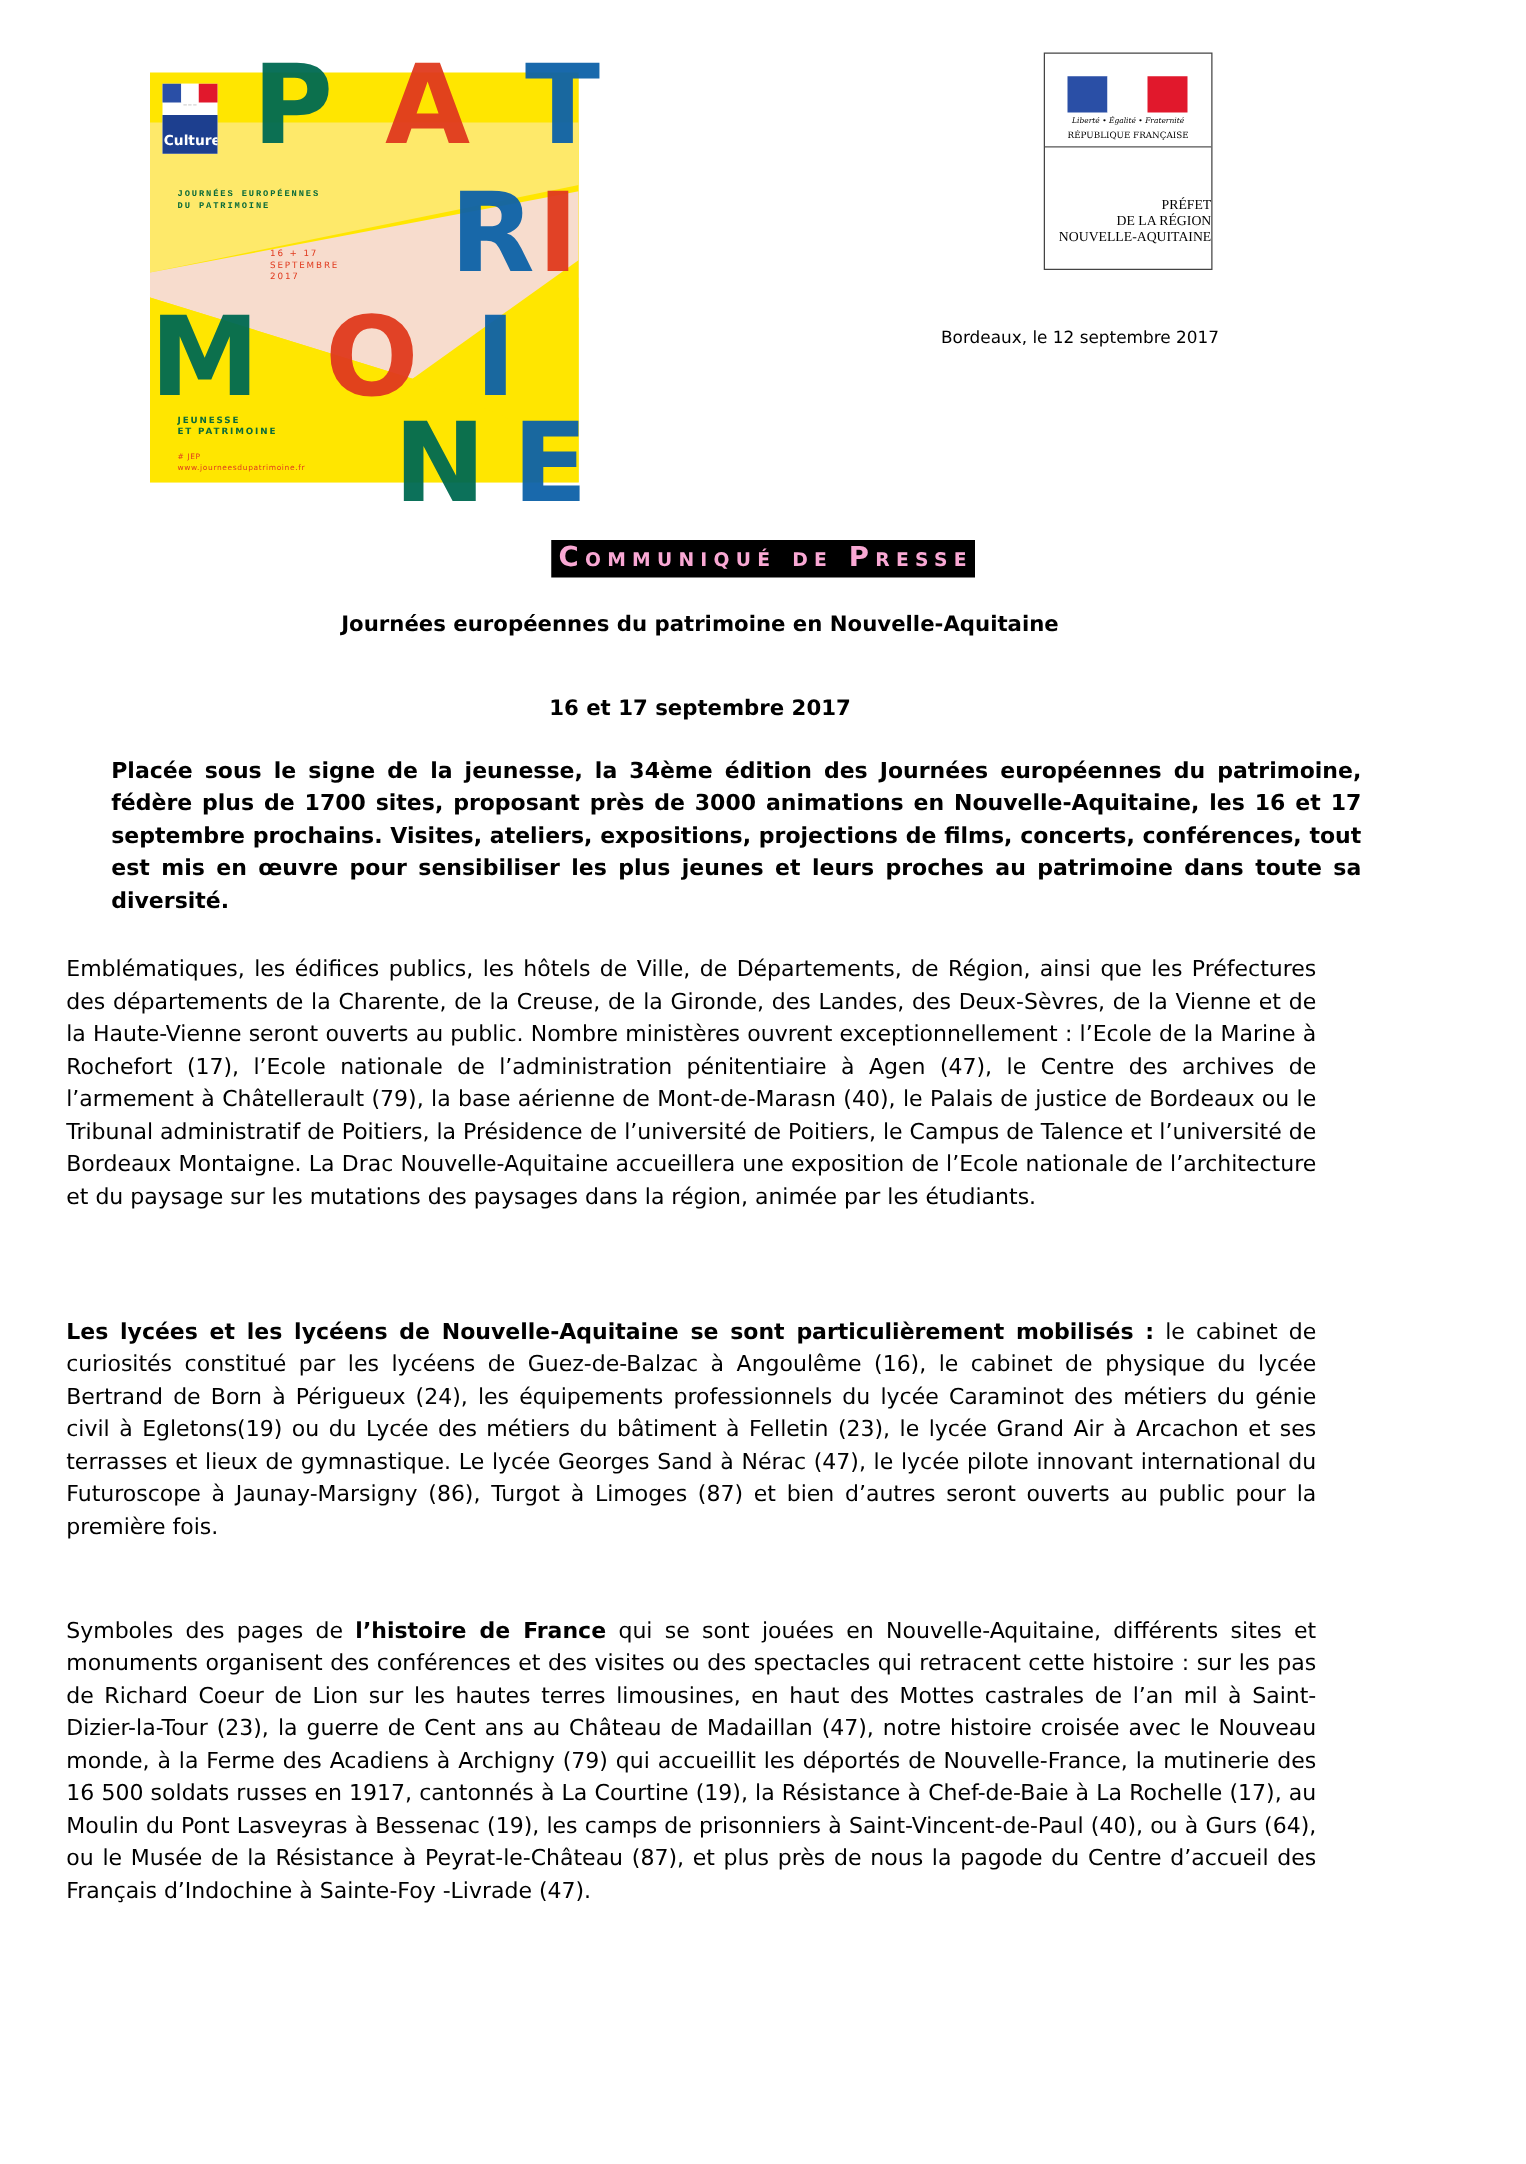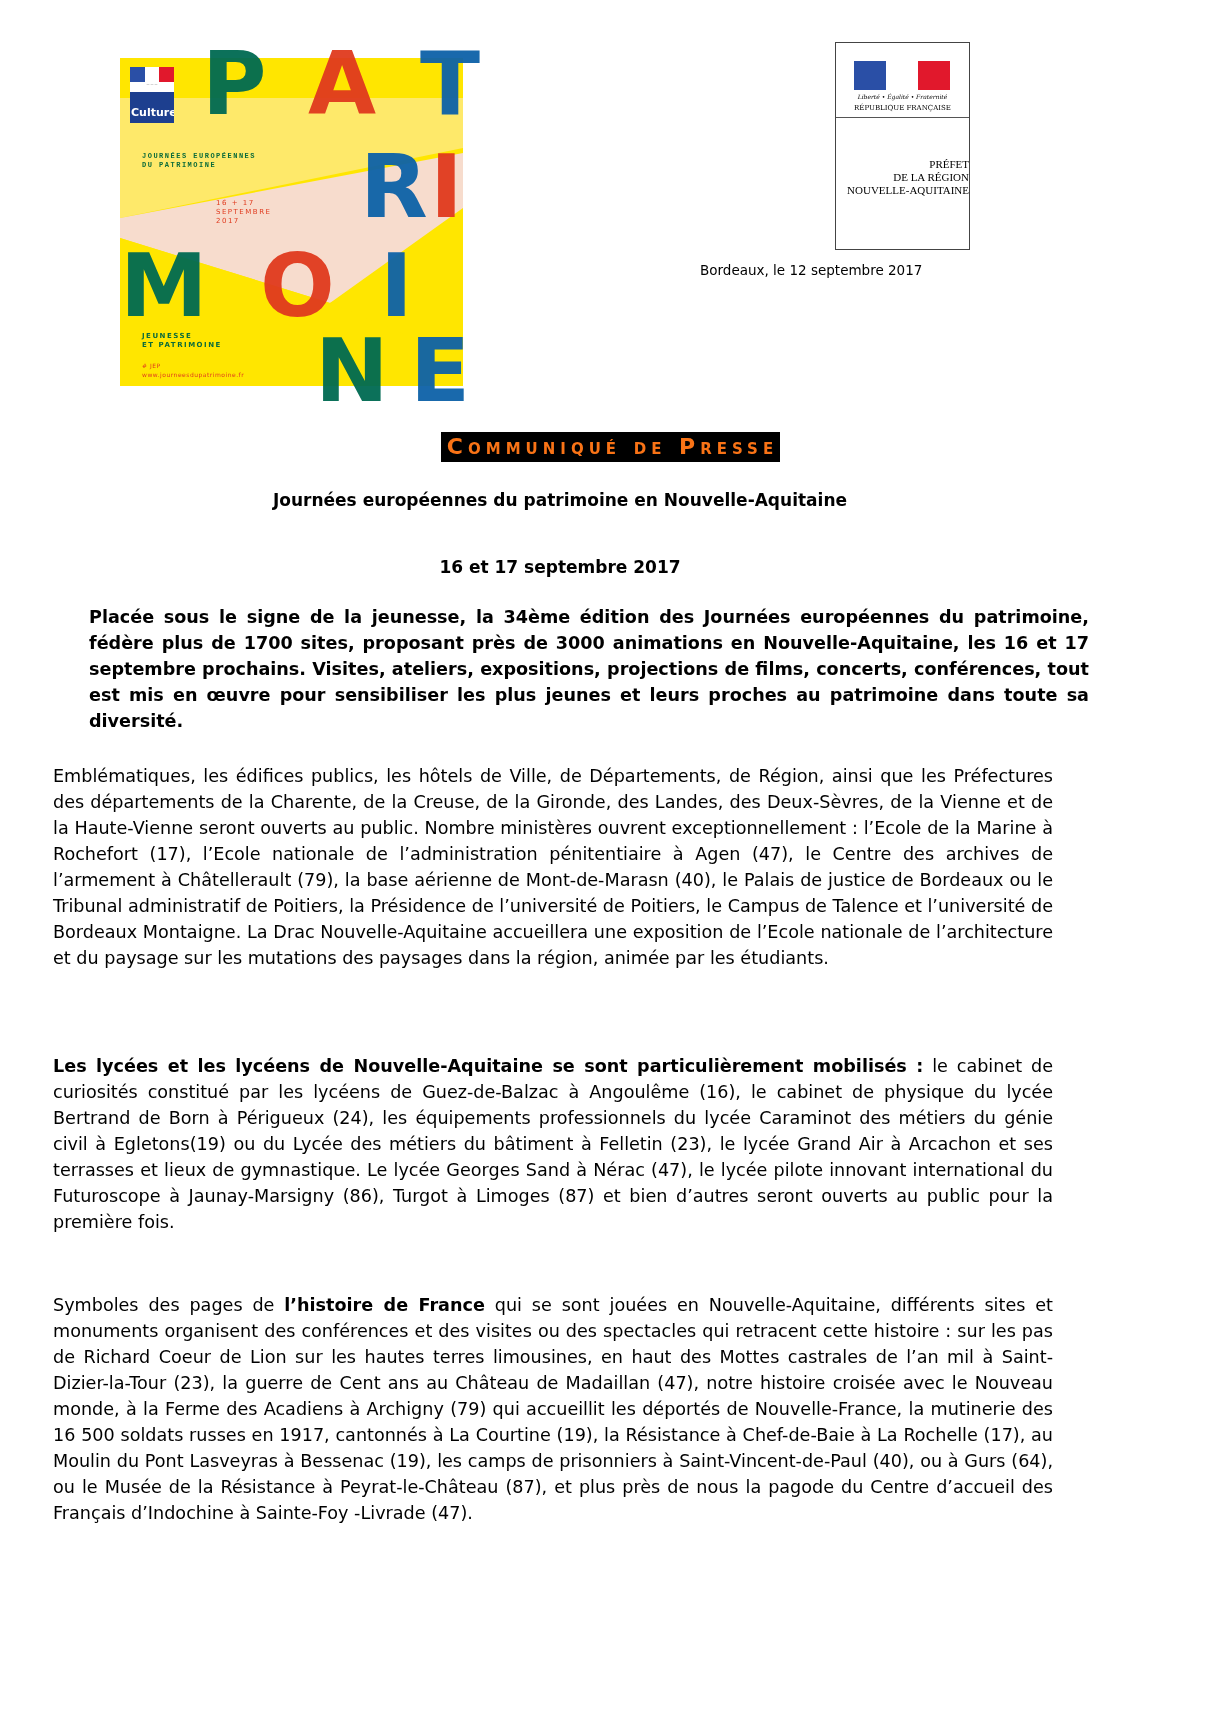--- a/index.html
+++ b/index.html
@@ -15,32 +15,32 @@
   .blue { color: #0d62a8; }
   .small-green { position: absolute; color: #0b6b3a; font-weight: bold; font-size: 7px; letter-spacing: 1.5px; line-height: 9px; }
   .small-red { position: absolute; color: #e03a1e; font-weight: normal; font-size: 7px; letter-spacing: 1.5px; line-height: 9px; }
   .mc-logo { position: absolute; left: 10px; top: 32px; width: 44px; height: 56px; background: #fff; }
   .mc-flag { display: flex; height: 15px; }
   .mc-flag div { flex: 1; }
   .mc-sub { font-size: 3px; text-align: center; color: #333; height: 10px; }
   .mc-culture { background: #1d3f8f; color: #fff; font-weight: bold; font-size: 11px; height: 31px; padding-left: 1px; box-sizing: border-box; padding-top: 14px; line-height: 14px; overflow: hidden; }
 
   
-  .prefet { position: absolute; left: 835px; top: 42px; width: 135px; height: 208px; border: 1px solid #444; box-sizing: border-box; }
+  .prefet { position: absolute; left: 835px; top: 42px; width: 135px; height: 174px; border: 1px solid #444; box-sizing: border-box; }
   .prefet .top { height: 74px; border-bottom: 1px solid #555; position: relative; }
   .prefet .flag { position: absolute; left: 18px; top: 18px; width: 96px; height: 29px; display: flex; }
   .prefet .flag div { flex: 1; }
   .prefet .devise { position: absolute; left: 0; right: 0; top: 50px; text-align: center; font-family: "DejaVu Serif", serif; font-style: italic; font-size: 6px; }
   .prefet .rf { position: absolute; left: 0; right: 0; top: 61px; text-align: center; font-family: "DejaVu Serif", serif; font-size: 7px; }
   .prefet .bottom { padding-top: 40px; text-align: right; font-family: "Liberation Serif", serif; font-size: 11px; line-height: 13px; }
 
-  .date-line { position: absolute; left: 700px; width: 328px; top: 262px; text-align: left; font-size: 13.5px; }
+  .date-line { position: absolute; left: 700px; width: 328px; top: 262px; text-align: center; font-size: 13.5px; }
 
   .banner-wrap { position: absolute; left: 0; right: 0; top: 432px; text-align: center; }
-  .banner { display: inline-block; background: #000; color: #f97316; font-weight: bold; font-size: 22px; letter-spacing: 5px; padding: 2px 2px 3px 6px; font-variant: small-caps; margin-left: 0; }
+  .banner { display: inline-block; background: #000; color: #f9a8d4; font-weight: bold; font-size: 22px; letter-spacing: 5px; padding: 2px 2px 3px 6px; font-variant: small-caps; margin-left: 0; }
 
   .subtitle { position: absolute; left: 0; width: 1100px; text-align: center; font-weight: bold; font-size: 17px; }
   .t1 { top: 490px; left: 10px; }
   .t2 { top: 557px; left: 10px; }
 
   .para { position: absolute; left: 53px; width: 1000px; font-size: 17.6px; line-height: 26px; text-align: justify; }
   .p-intro { top: 604px; font-weight: bold; margin-left: 36px; }
   .p2 { top: 763px; }
   .p3 { top: 1053px; }
   .p4 { top: 1292px; }

